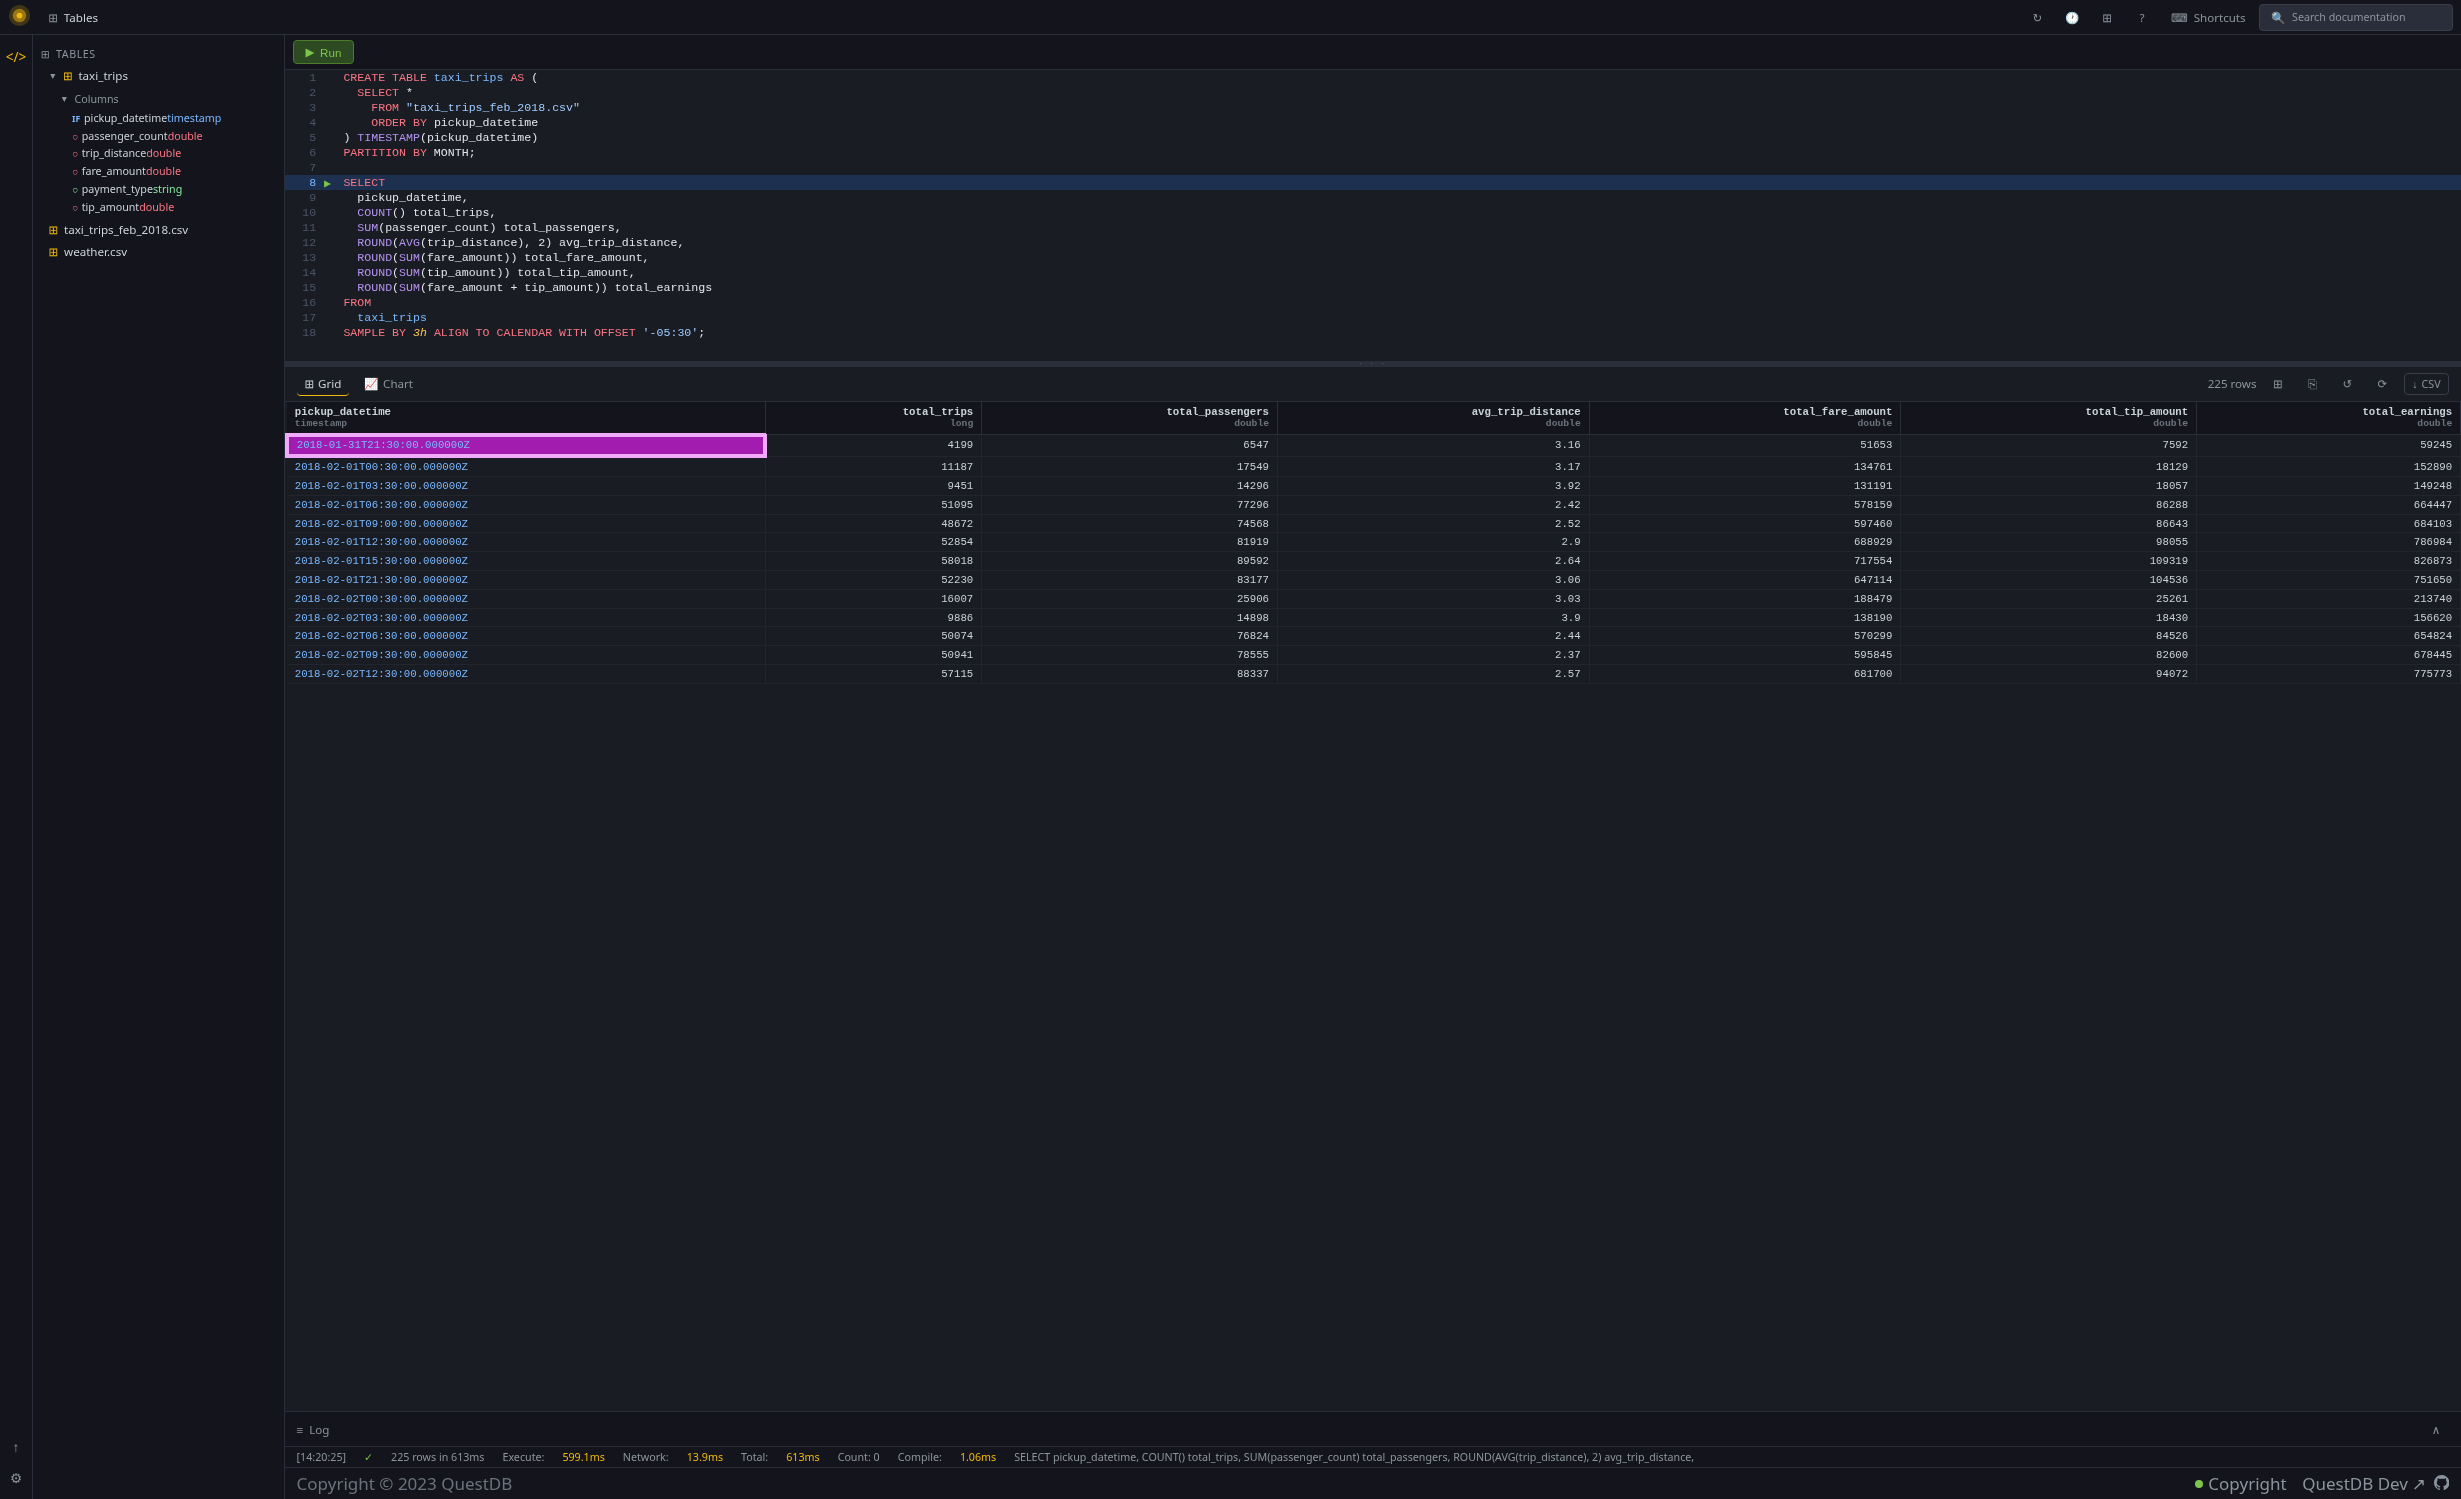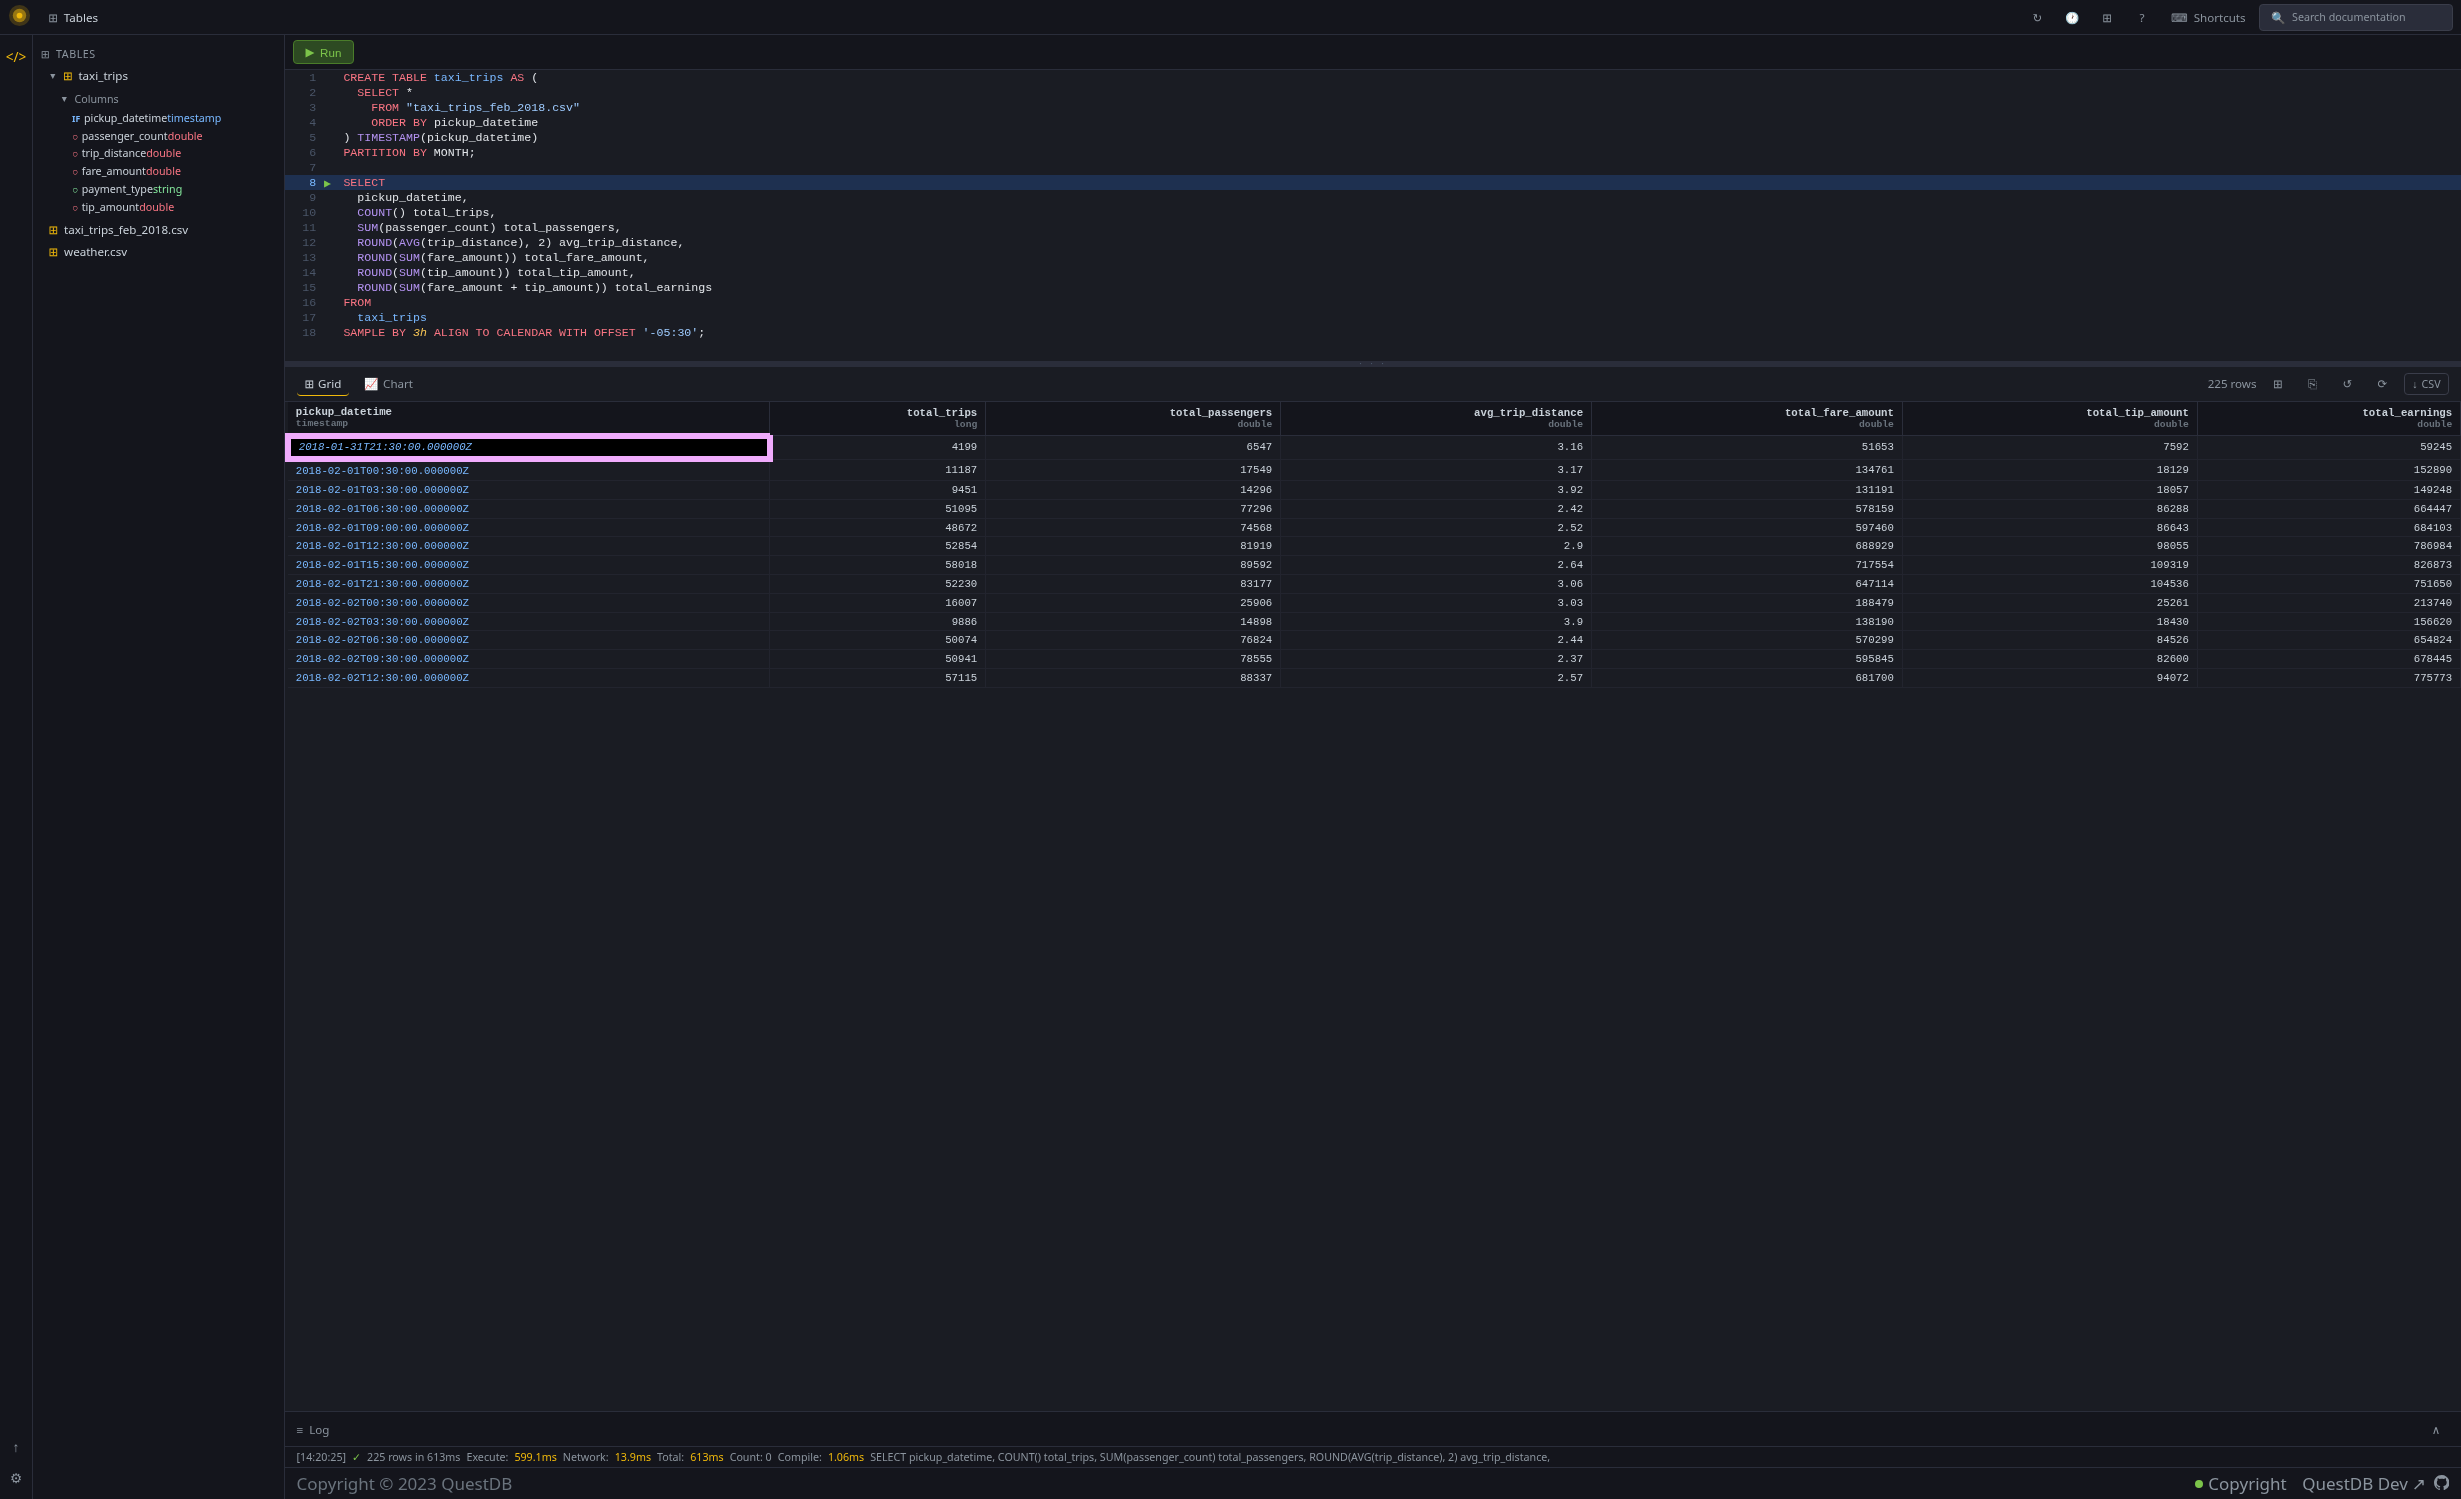--- a/index.html
+++ b/index.html
@@ -363,38 +363,37 @@
       border-right: 1px solid #22242e;
       text-align: right;
       color: #c9d1d9;
       white-space: nowrap;
     }
     .data-table td.ts-cell {
       color: #79b8ff;
       text-align: left;
     }
     .data-table td.ts-cell.selected {
-      border: 6px solid #f0abfc;
-      background: #000000;
-      font-style: italic;
+      border: 4px solid #f0abfc;
+      background: #a21caf;
     }
 
     
     .status-bar {
       background: #14151c;
       border-top: 1px solid #2a2d3a;
       padding: 2.9px 11.6px;
       font-size: 10.7px;
       color: #8b949e;
       flex-shrink: 0;
     }
     .status-bar-top {
       display: flex;
       align-items: center;
-      gap: 6px;
+      gap: 18px;
     }
     .status-check { color: #7cc44a; }
     .status-highlight { color: #f0b90b; }
     .status-query {
       flex: 1;
       overflow: hidden;
       text-overflow: ellipsis;
       white-space: nowrap;
     }
 

